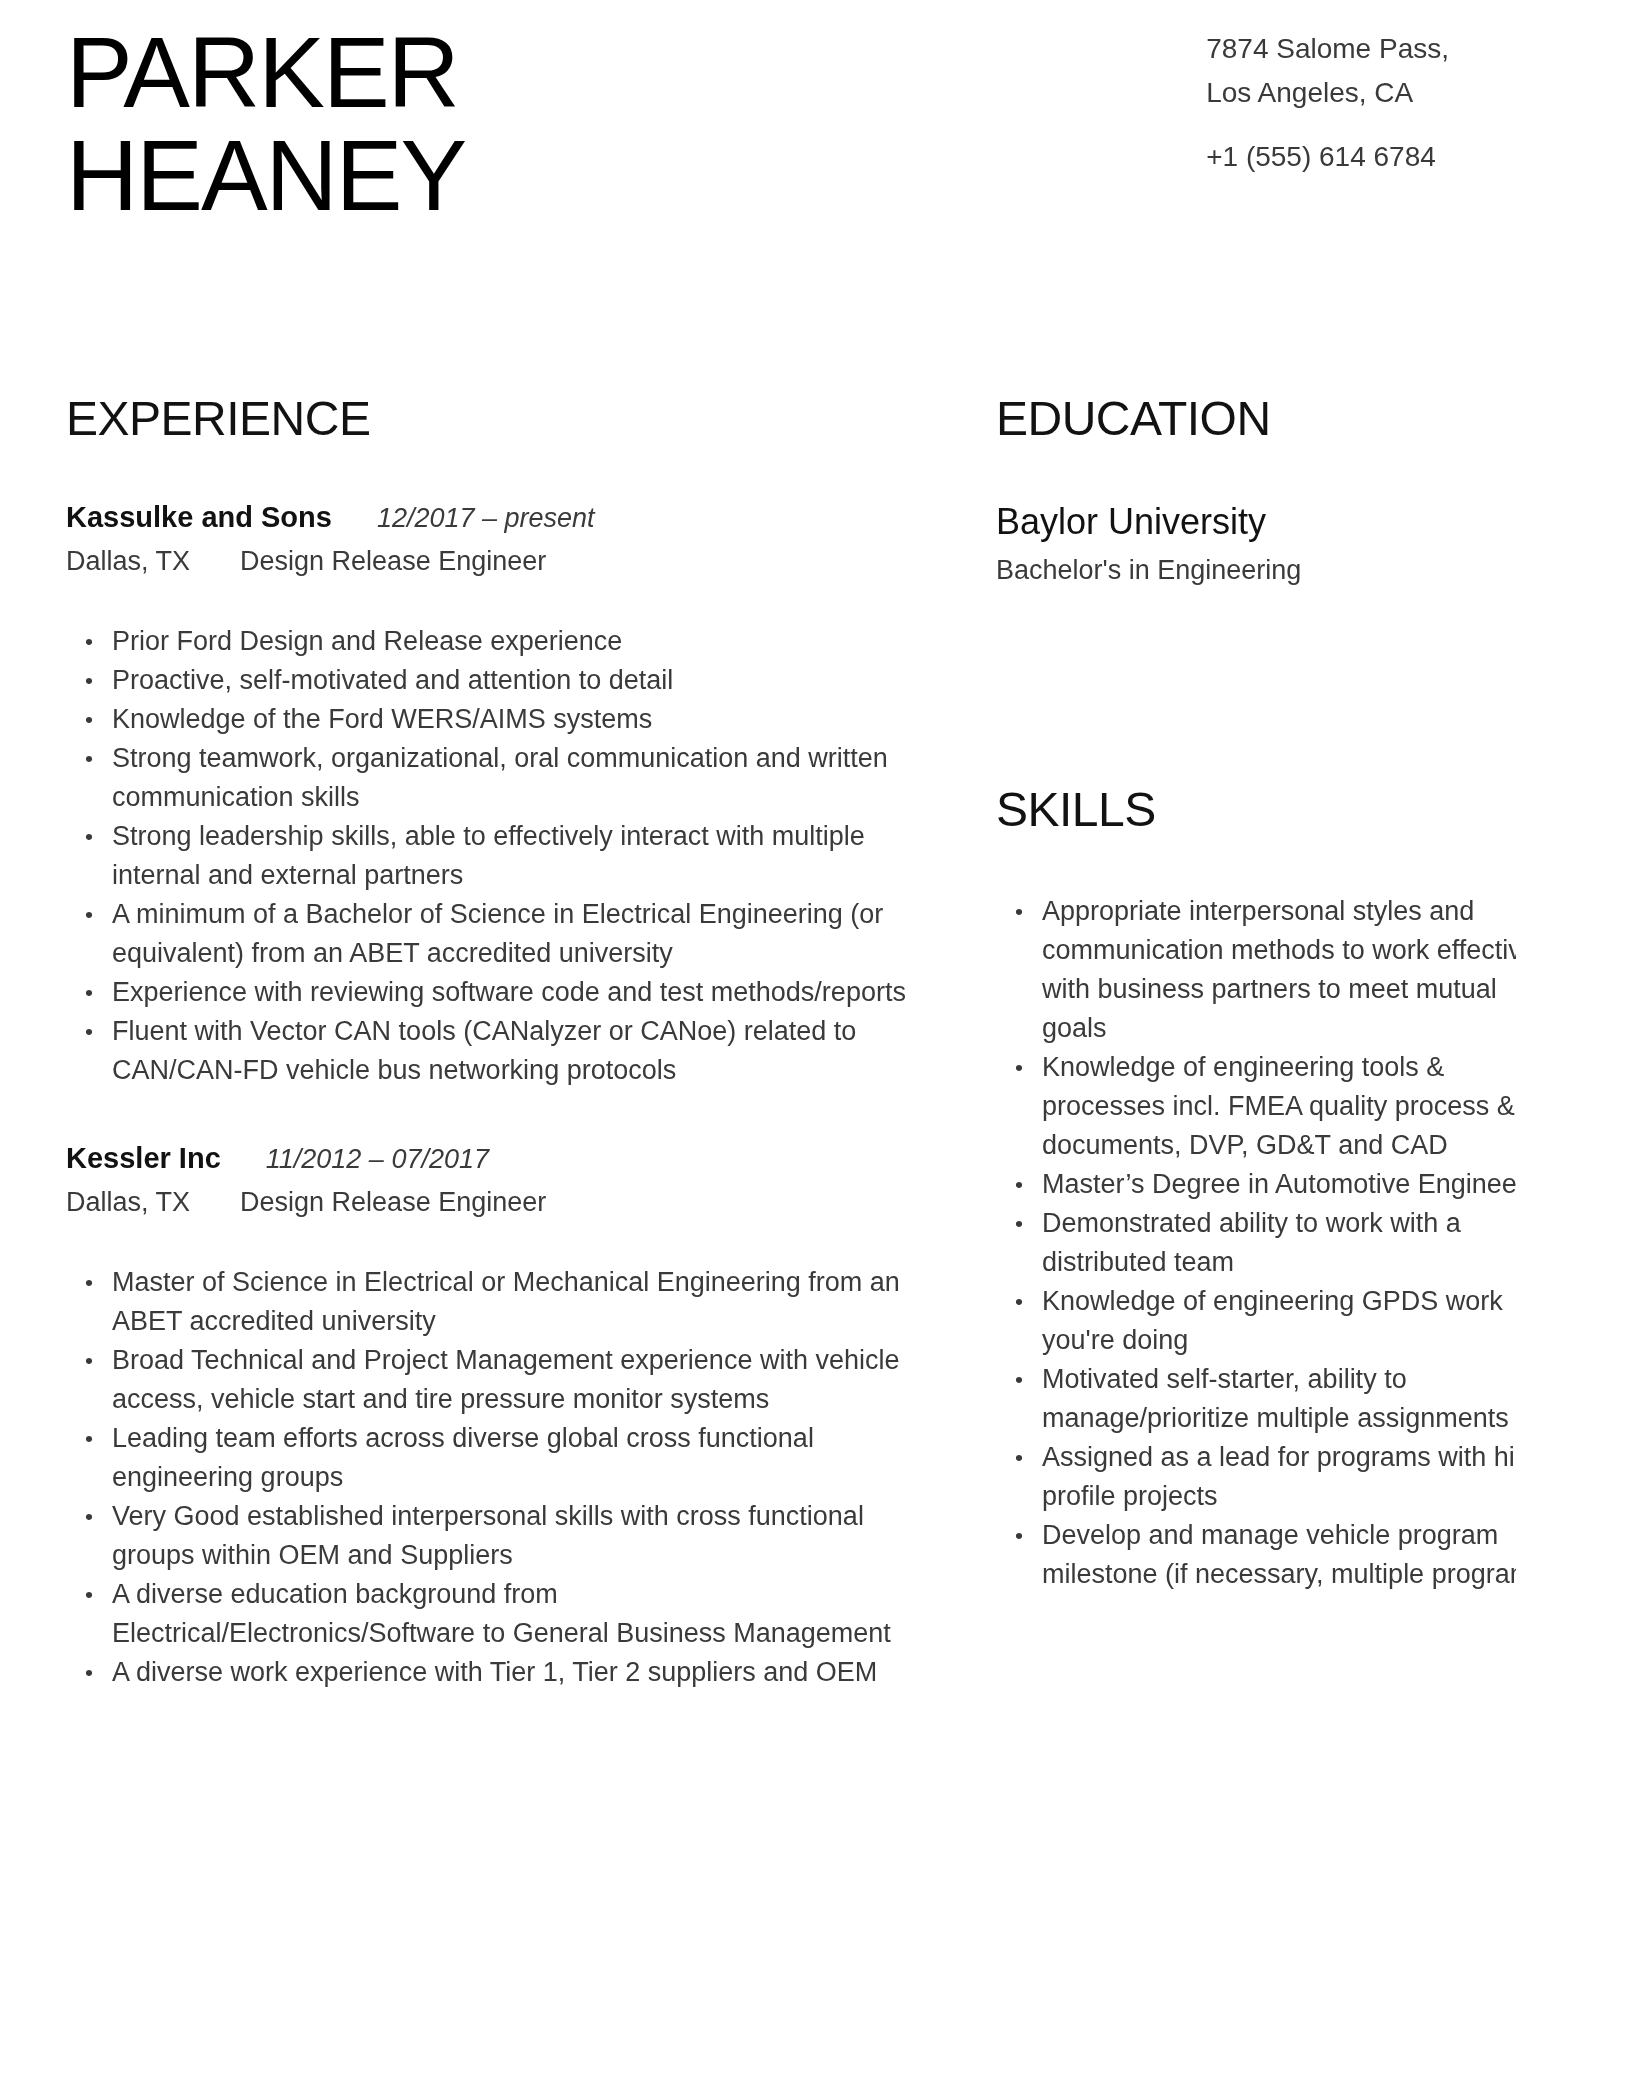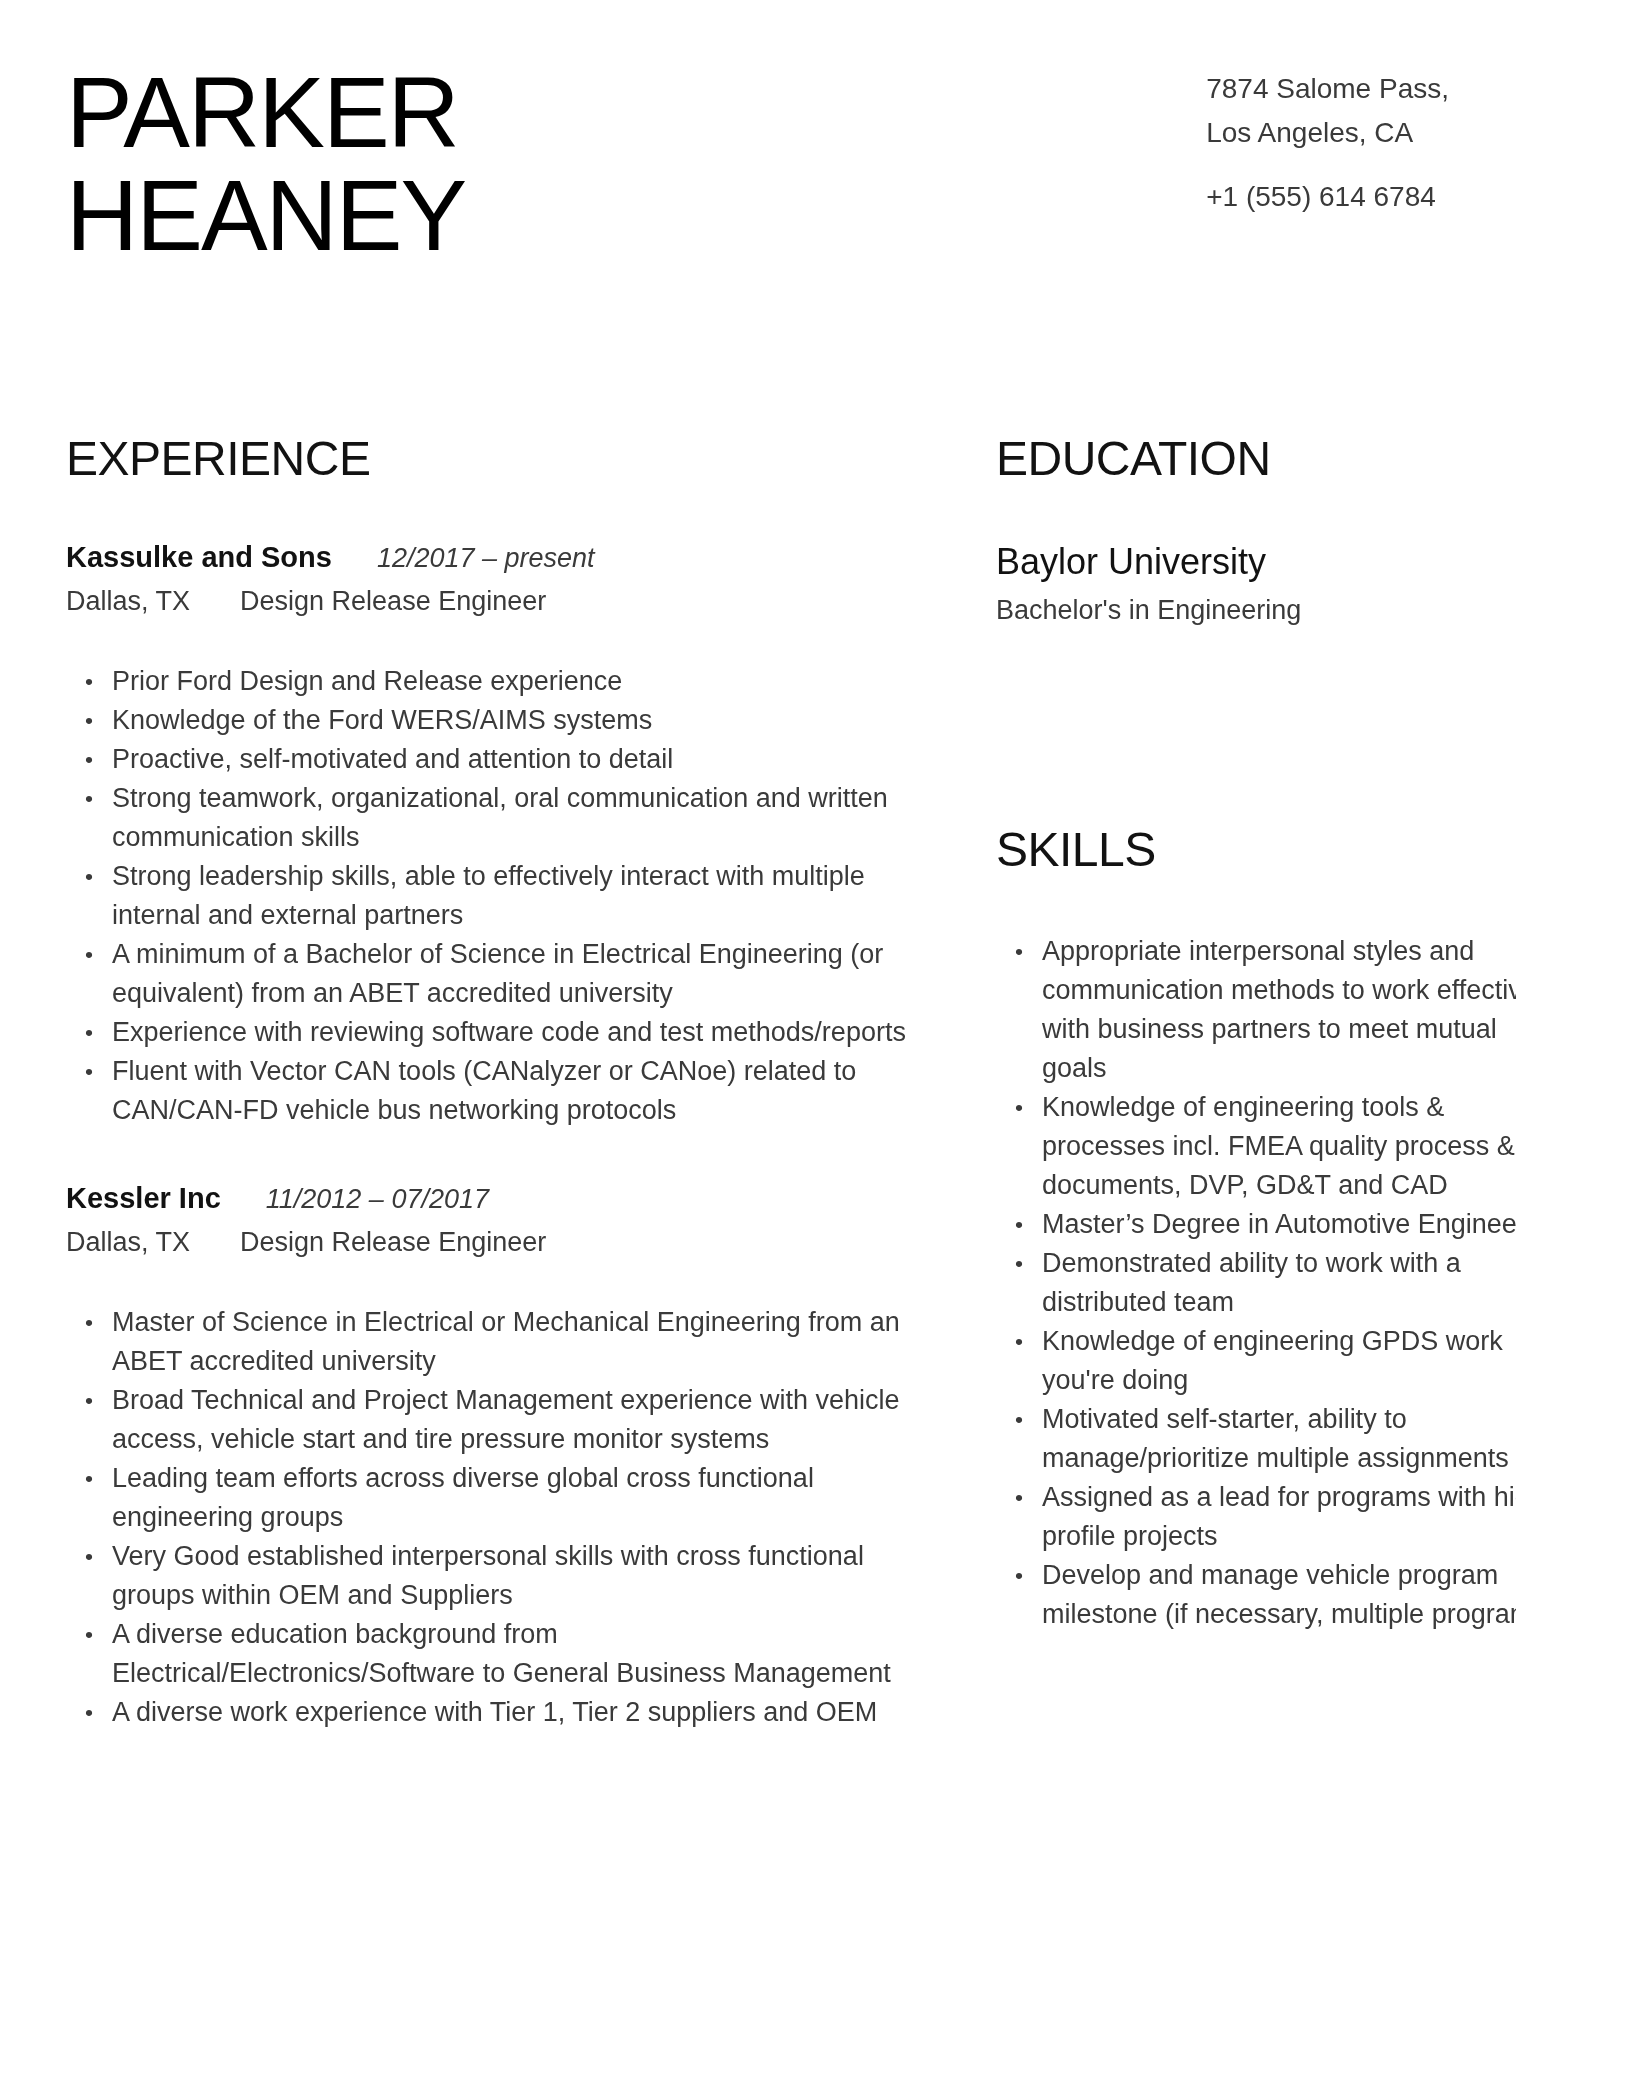--- a/index.html
+++ b/index.html
@@ -12,21 +12,21 @@
   html,body{background:var(--page-bg);}
   body{
     font-family:"Liberation Sans","DejaVu Sans",sans-serif;
     color:var(--text-color);
   }
   .page{
     position:relative;
     width:1516px;
     height:2098px;
     background:var(--page-bg);
-    padding:61px 67px 0 66px;
+    padding:21px 67px 0 66px;
     overflow:hidden;
   }
   
   .header{
     display:flex;
     justify-content:space-between;
     align-items:flex-start;
   }
   .name{
     font-size:100px;
@@ -144,22 +144,22 @@
         <div class="job-head">
           <span class="company">Kassulke and Sons</span>
           <span class="dates">12/2017 – present</span>
         </div>
         <div class="job-sub">
           <span class="loc">Dallas, TX</span>
           <span class="role">Design Release Engineer</span>
         </div>
         <ul class="bullets">
             <li>Prior Ford Design and Release experience</li>
+            <li>Proactive, self-motivated and attention to detail</li>
             <li>Knowledge of the Ford WERS/AIMS systems</li>
-            <li>Proactive, self-motivated and attention to detail</li>
             <li>Strong teamwork, organizational, oral communication and written communication skills</li>
             <li>Strong leadership skills, able to effectively interact with multiple internal and external partners</li>
             <li>A minimum of a Bachelor of Science in Electrical Engineering (or equivalent) from an ABET accredited university</li>
             <li>Experience with reviewing software code and test methods/reports</li>
             <li>Fluent with Vector CAN tools (CANalyzer or CANoe) related to CAN/CAN-FD vehicle bus networking protocols</li>
           </ul>
       </article>
 
       <article class="job">
         <div class="job-head">

